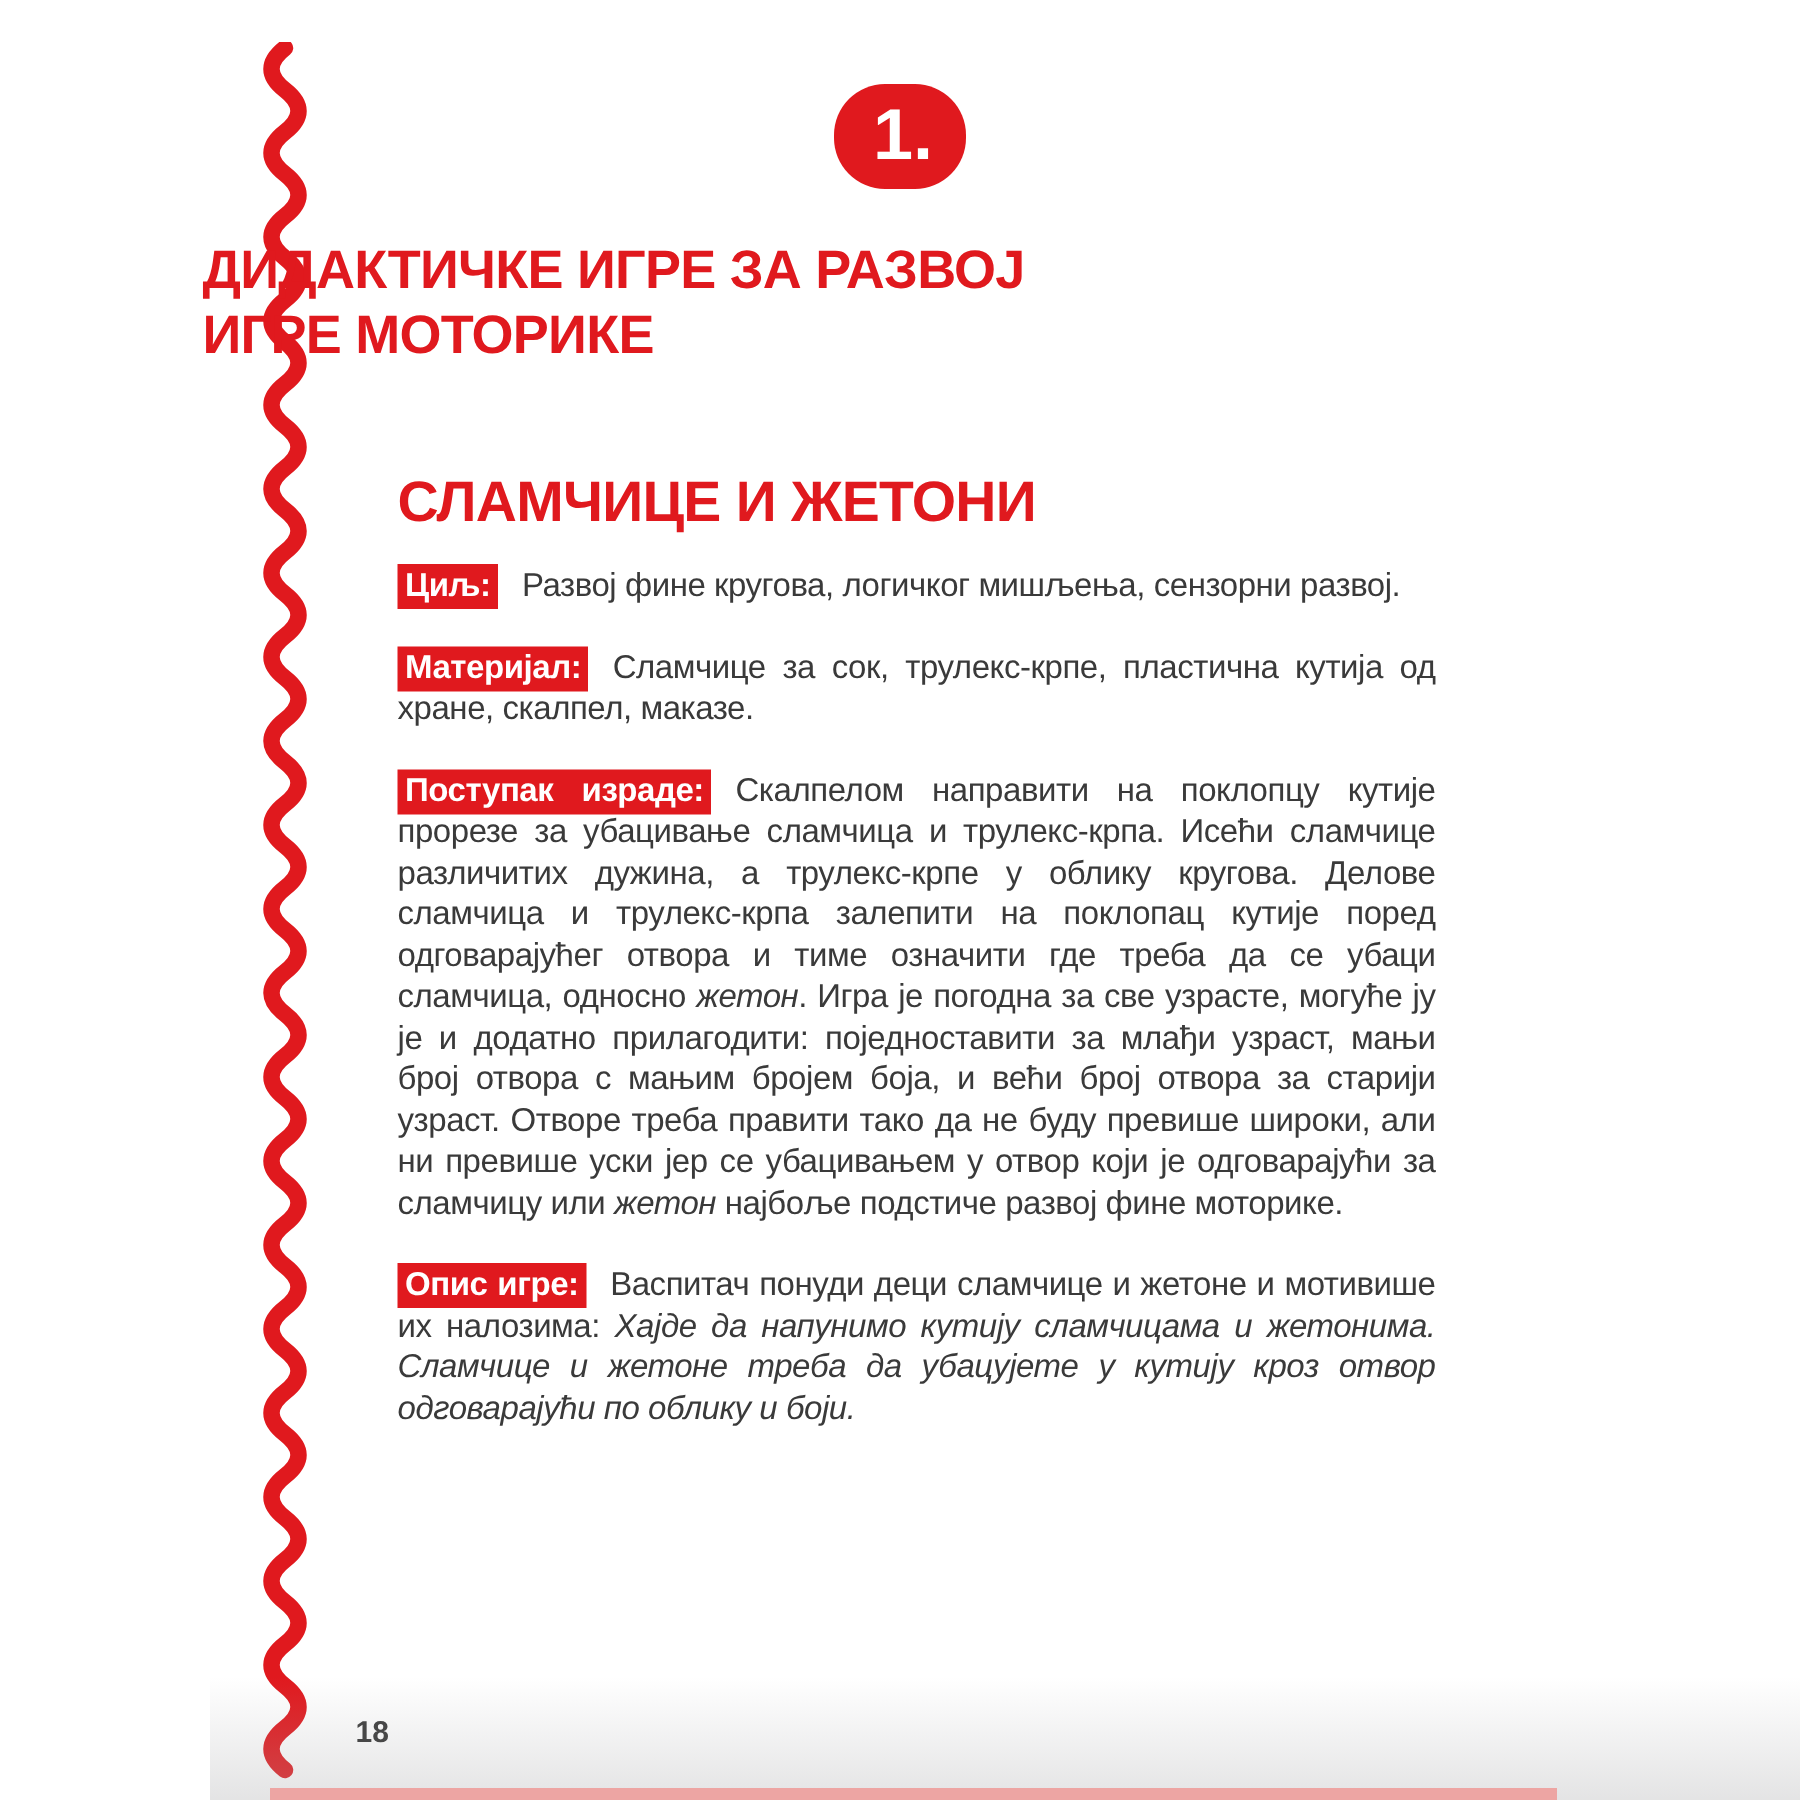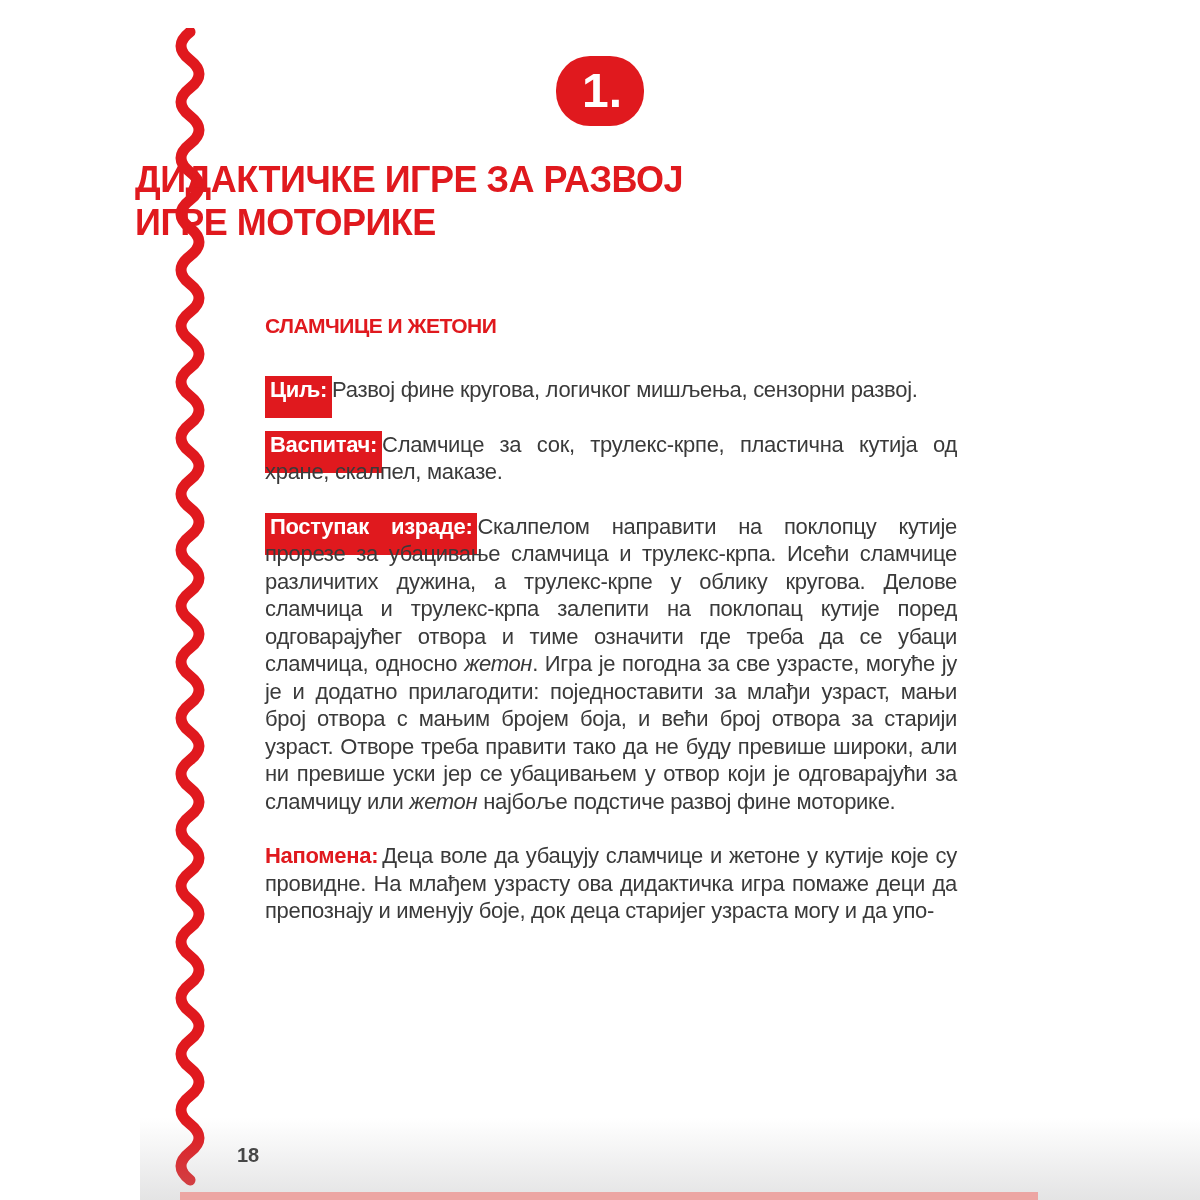--- a/index.html
+++ b/index.html
@@ -23,32 +23,32 @@
   }
   
   .chapter-title{
     position:absolute;left:135px;top:158px;width:930px;
     color:#e0191e;font-weight:bold;
     font-size:36px;line-height:43px;letter-spacing:-0.5px;
   }
   
   .section-heading{
     position:absolute;left:265px;top:314px;width:700px;
-    color:#e0191e;font-weight:bold;font-size:21px;letter-spacing:-0.5px;
+    color:#e0191e;font-weight:bold;font-size:38px;letter-spacing:-0.5px;
   }
   
   .content{
     position:absolute;left:265px;top:376px;width:692px;
     font-size:22px;line-height:27.5px;letter-spacing:-0.3px;
     text-align:justify;
   }
   .para{margin:0 0 27px 0;}
   .label-highlight{
     background:#e0191e;color:#ffffff;font-weight:bold;
-    padding:1px 5px 16px 5px;margin-right:0;
+    padding:1px 5px 4px 5px;margin-right:16px;
   }
   .label-red{
     color:#e0191e;font-weight:bold;margin-right:4px;
   }
   .italic{font-style:italic;}
   
   .page-number{
     position:absolute;left:237px;top:1144px;
     font-size:20px;font-weight:600;color:#474747;
   }
@@ -79,23 +79,23 @@
 
   <div class="chapter-title">
     <div>ДИДАКТИЧКЕ ИГРЕ ЗА РАЗВОЈ</div>
     <div>ИГРЕ МОТОРИКЕ</div>
   </div>
 
   <div class="section-heading">СЛАМЧИЦЕ И ЖЕТОНИ</div>
 
   <div class="content">
       <p class="para"><span class="label-highlight">Циљ:</span><span>Развој фине кругова, логичког мишљења, сензорни развој.</span></p>
-      <p class="para"><span class="label-highlight">Васпитач:</span><span>Сламчице за сок, трулекс-крпе, пластична кутија од хране, скалпел, маказе.</span></p>
+      <p class="para"><span class="label-highlight">Материјал:</span><span>Сламчице за сок, трулекс-крпе, пластична кутија од хране, скалпел, маказе.</span></p>
       <p class="para"><span class="label-highlight">Поступак израде:</span><span>Скалпелом направити на поклопцу кутије прорезе за убацивање сламчица и трулекс-крпа. Исећи сламчице различитих дужина, а трулекс-крпе у облику кругова. Делове сламчица и трулекс-крпа залепити на поклопац кутије поред одговарајућег отвора и тиме означити где треба да се убаци сламчица, односно </span><span class="italic">жетон</span><span>. Игра је погодна за све узрасте, могуће ју је и додатно прилагодити: поједноставити за млађи узраст, мањи број отвора с мањим бројем боја, и већи број отвора за старији узраст. Отворе треба правити тако да не буду превише широки, али ни превише уски јер се убацивањем у отвор који је одговарајући за сламчицу или </span><span class="italic">жетон</span><span> најбоље подстиче развој фине моторике.</span></p>
-      <p class="para"><span class="label-red">Напомена:</span><span>Деца воле да убацују сламчице и жетоне у кутије које су провидне. На млађем узрасту ова дидактичка игра помаже деци да препознају и именују боје, док деца старијег узраста могу и да упо-</span></p>
+      <p class="para"><span class="label-highlight">Опис игре:</span><span>Васпитач понуди деци сламчице и жетоне и мотивише их налозима: </span><span class="italic">Хајде да напунимо кутију сламчицама и жетонима. Сламчице и жетоне треба да убацујете у кутију кроз отвор одговарајући по облику и боји.</span></p>
     </div>
 
   <div class="bottom-shade"></div>
   <div class="bottom-strip"></div>
 
   <div class="page-number">18</div>
 
 </div>
 
 </body></html>

